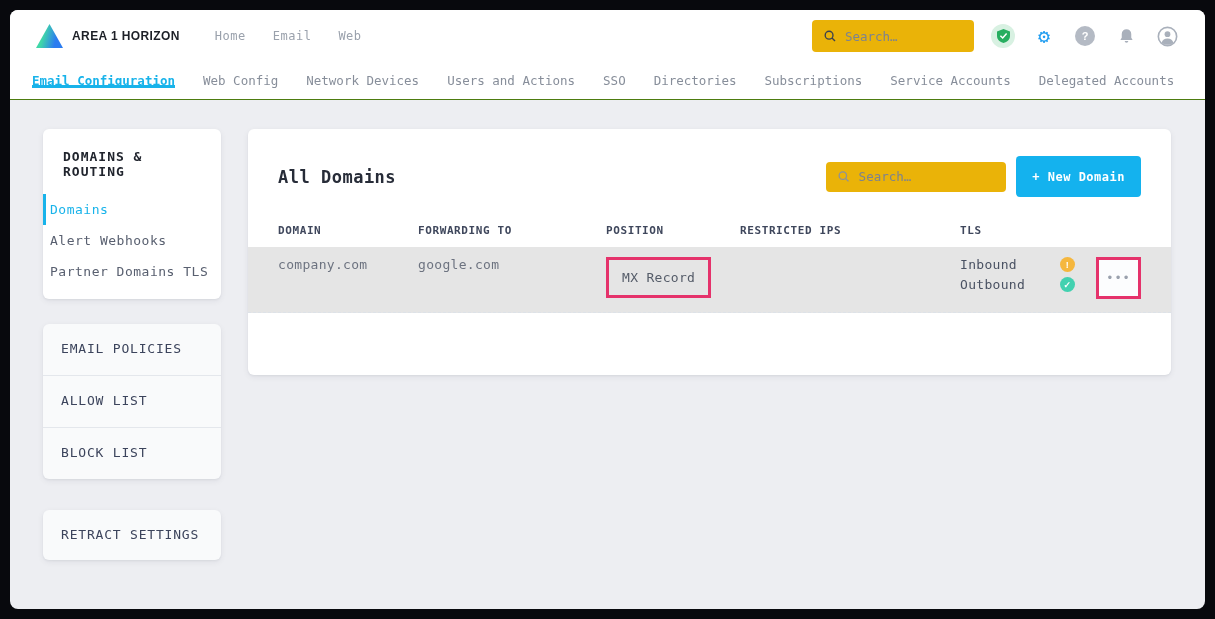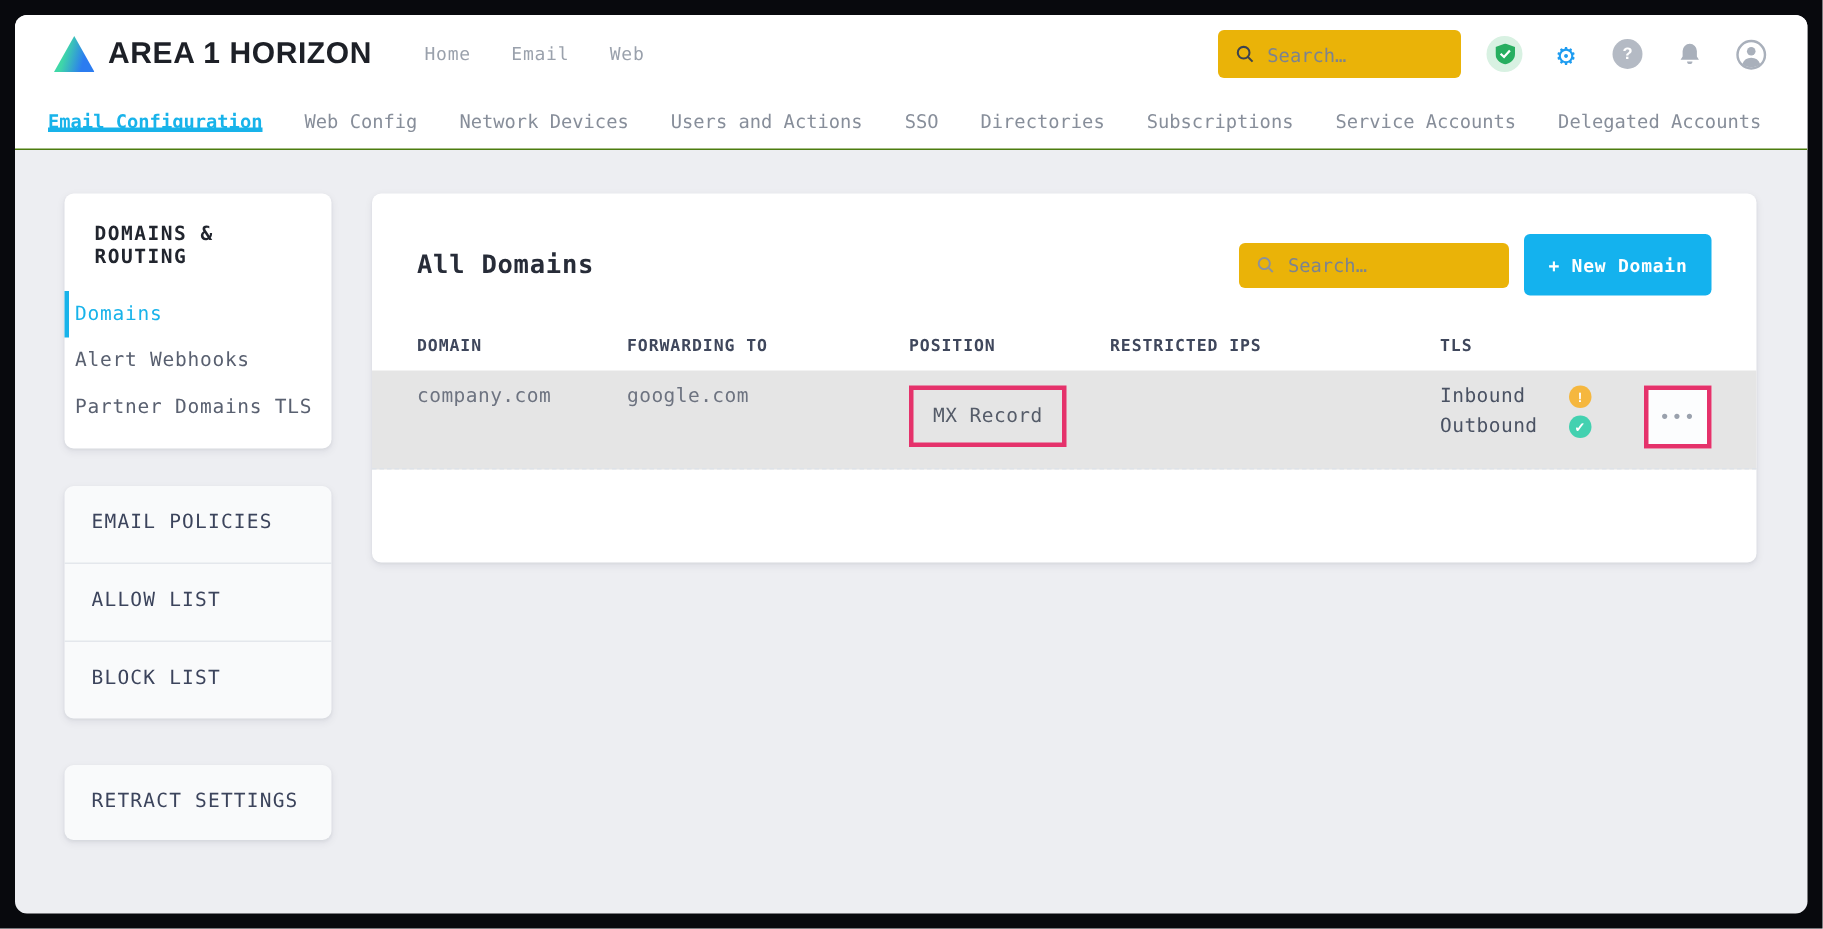--- a/index.html
+++ b/index.html
@@ -22,21 +22,21 @@
     display: flex; align-items: center; padding: 0 26px;
   }
   .brand { display: flex; align-items: center; gap: 9px; cursor: pointer; }
   .logo-triangle {
     width: 27px; height: 24px;
     clip-path: polygon(50% 0, 100% 100%, 0 100%);
     background: linear-gradient(105deg, #3fd7a8 30%, #2b7cf0 72%);
   }
   .brand-text {
     font-family: "Liberation Sans", sans-serif;
-    font-weight: 700; font-size: 20px; letter-spacing: 0.4px; color: #1d2027;
+    font-weight: 700; font-size: 12px; letter-spacing: 0.4px; color: #1d2027;
   }
   .topnav { display: flex; gap: 27px; margin-left: 35px; }
   .topnav-item { font-size: 12px; color: #9aa1ac; cursor: pointer; letter-spacing: .5px; }
   .topbar-right { margin-left: auto; display: flex; align-items: center; gap: 17px; }
   .searchbox {
     display: flex; align-items: center; gap: 9px;
     background: #eab308; border-radius: 4px; height: 32px; padding: 0 12px; width: 162px;
   }
   .searchbox input {
     border: none; background: transparent; outline: none; width: 100%;
@@ -89,21 +89,21 @@
   .col-domain { width: 140px; } .col-fwd { width: 188px; } .col-pos { width: 134px; }
   .col-restr { width: 220px; } .col-tls { width: 125px; } .col-act { flex: 1; }
   .trow {
     display: flex; align-items: flex-start; padding: 10px 30px; min-height: 66px;
     background: #e5e5e5; border-bottom: 1px dashed #dde2e8;
   }
   .td { font-size: 13px; color: #6d7380; letter-spacing: .3px; }
   .annot { border: 3px solid #e5326b; }
   .pos-box { display: inline-block; padding: 10px 13px; color: #555c69; }
   .tls-lines { display: flex; flex-direction: column; gap: 5px; }
-  .tls-line { display: flex; align-items: center; }
+  .tls-line { display: flex; align-items: center; gap: 14px; }
   .tls-label { width: 86px; font-size: 13px; color: #4a5263; }
   .status-dot { width: 15px; height: 15px; border-radius: 50%; color: #fff; font-size: 9px; font-weight: bold;
     display: flex; align-items: center; justify-content: center; font-family: "Liberation Sans", sans-serif; }
   .status-warning { background: #f5b73e; }
   .status-ok { background: #43d1b0; }
   .col-act { display: flex; justify-content: flex-end; }
   .dots-box { width: 45px; height: 42px; display: flex; align-items: center; justify-content: center; background: #fcfdfe; }
   .dots { color: #9aa1ad; font-size: 12px; letter-spacing: 1px; cursor: pointer; }
 </style>
 </head>

